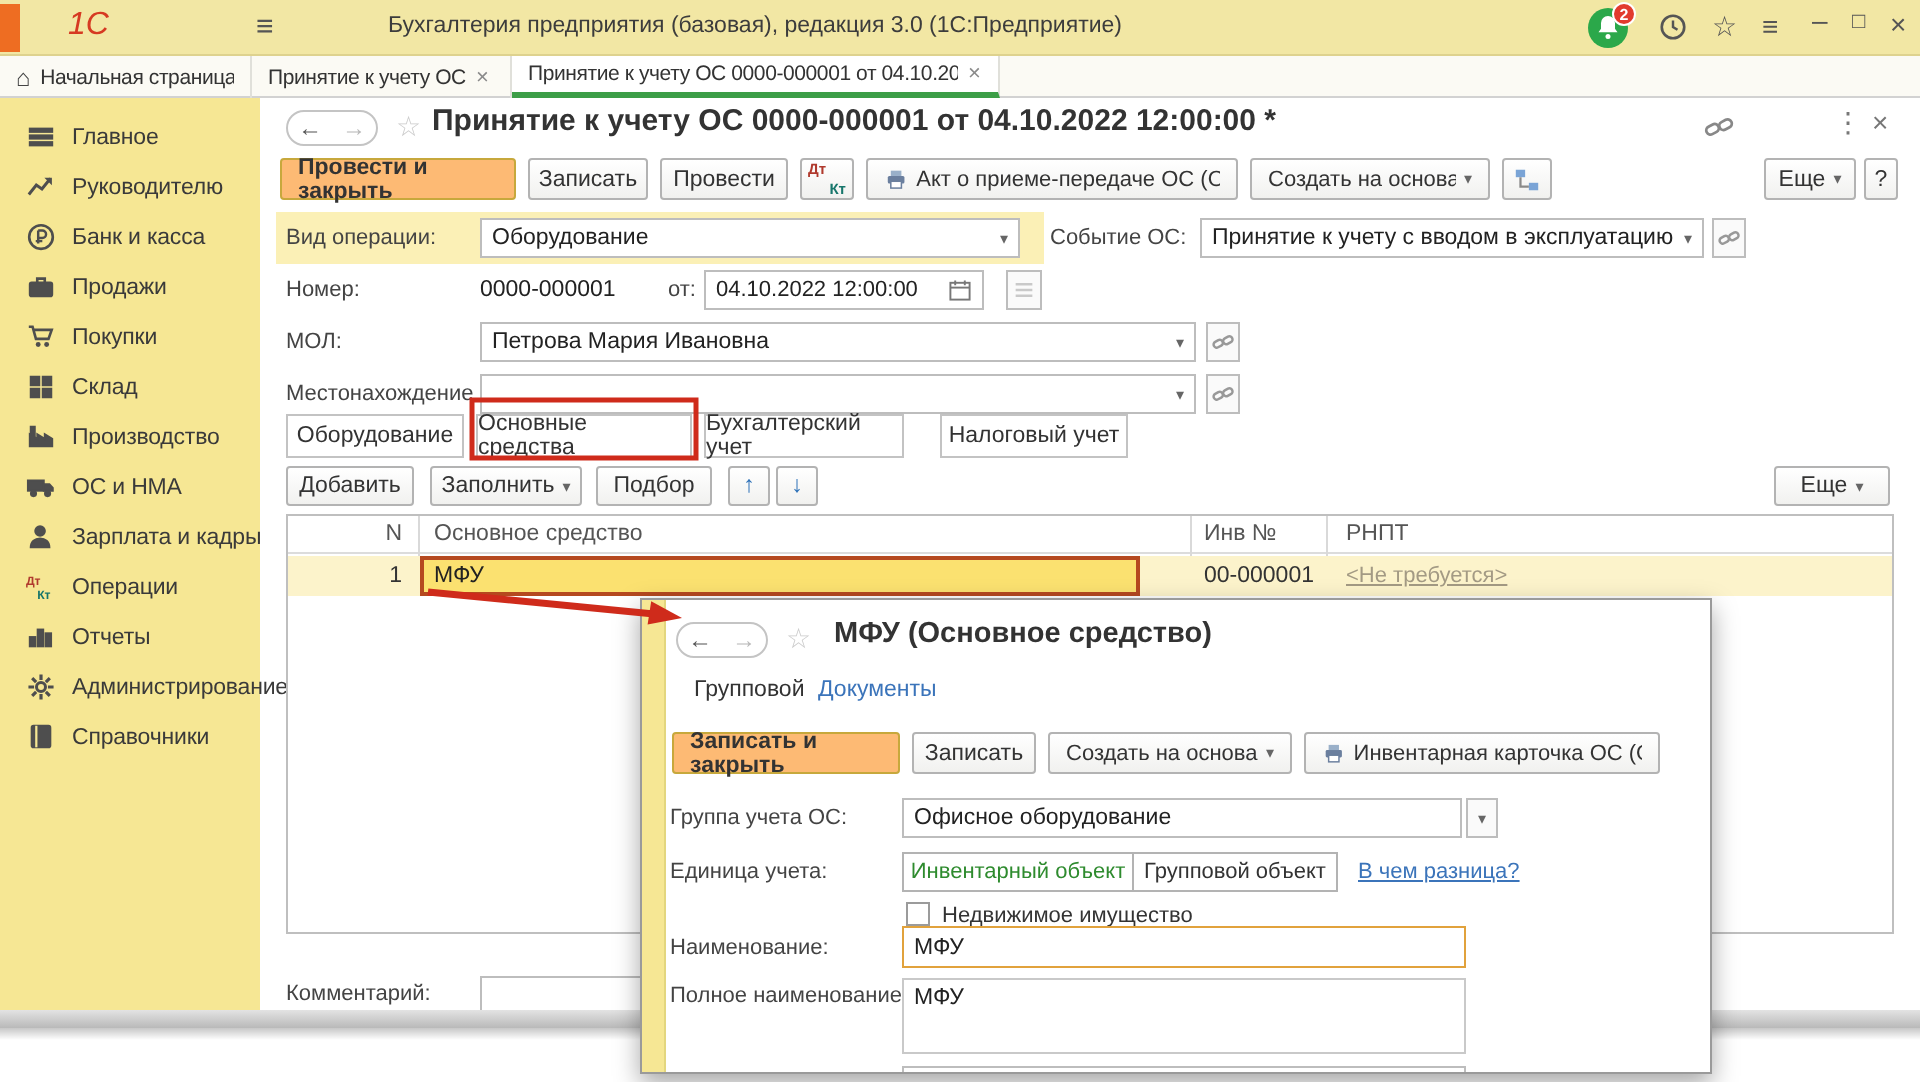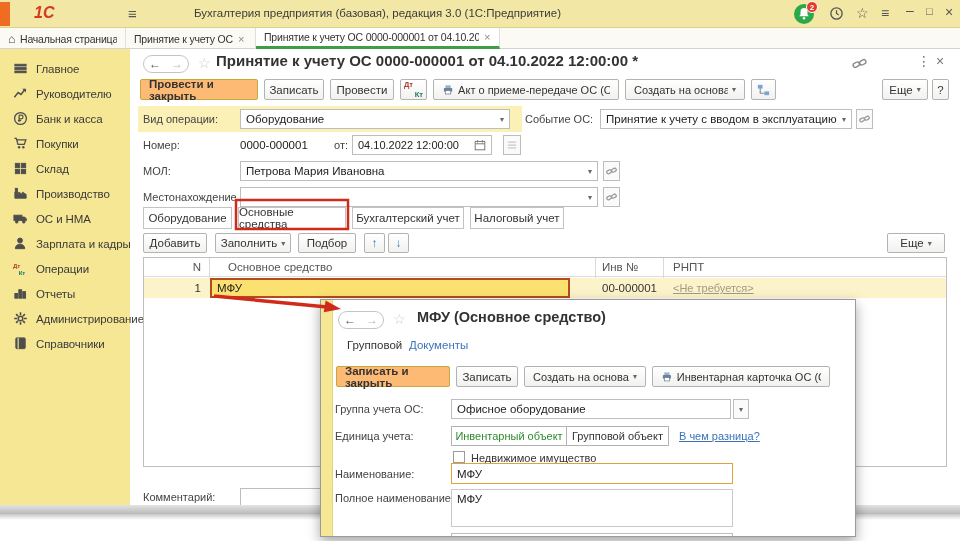--- a/index.html
+++ b/index.html
@@ -4,21 +4,21 @@
 <style>
   html,body{margin:0;padding:0;background:#fff;}
   .screen{position:relative;width:960px;height:541px;background:#fff;overflow:hidden;
           font-family:"Liberation Sans","DejaVu Sans",sans-serif;font-size:12px;color:#333;}
   .ab{position:absolute;box-sizing:border-box;}
   .nw{white-space:nowrap;overflow:hidden;}
 
   
   .topbar{left:0;top:0;width:960px;height:28px;background:#f2e7a4;border-bottom:1px solid #ded28e;}
   .corner{left:0;top:2px;width:10px;height:24px;background:#ee6d22;}
-  .logo1c{left:34px;top:4px;font-size:16px;font-weight:bold;font-style:italic;color:#d63a22;}
+  .logo1c{left:34px;top:4px;font-size:16px;font-weight:normal;font-style:italic;color:#d63a22;}
   .burger{left:128px;top:5px;font-size:15px;color:#555;}
   .apptitle{left:194px;top:7px;color:#3c3c3c;font-size:11.5px;}
   .searchbox{left:578px;top:4px;width:146px;height:20px;background:#f7f0bd;border:1px solid #ddd193;border-radius:2px;display:flex;align-items:center;padding:0 4px;}
   .searchbox input{border:0;background:transparent;outline:none;font:10.5px "Liberation Sans",sans-serif;color:#8f885c;width:118px;}
   .searchbox input::placeholder{color:#b9b186;}
   .wicon{font-size:14px;color:#555;line-height:1;}
   .greenc{left:794px;top:4px;width:20px;height:20px;border-radius:50%;background:#2ba84a;}
   .badge{left:806px;top:1px;min-width:12px;height:12px;border-radius:7px;background:#e23b2e;color:#fff;font-size:8px;font-weight:bold;display:flex;align-items:center;justify-content:center;border:1px solid #fff;padding:0 2px;}
 
   
@@ -138,20 +138,27 @@
       <span>Руководителю</span>
       </div>
     <div class="snav">
       <svg width="15" height="15" viewBox="0 0 16 16">
           <circle cx="8" cy="8" r="6.3" fill="none" stroke="#4e4e4e" stroke-width="1.4"></circle>
           <path d="M6.5 4.5v7M6.5 4.5h2.2a2 2 0 010 4H6.5M5.2 10.2h3.5" fill="none" stroke="#4e4e4e" stroke-width="1.3"></path>
         </svg>
       <span>Банк и касса</span>
       </div>
     <div class="snav">
+      <svg width="15" height="15" viewBox="0 0 16 16" class="sic">
+          <rect x="2" y="5.5" width="12" height="7.5" rx="1"></rect>
+          <path d="M6 5.5v-2h4v2" fill="none" stroke="#4e4e4e" stroke-width="1.4"></path>
+        </svg>
+      <span>Продажи</span>
+      </div>
+    <div class="snav">
       <svg width="15" height="15" viewBox="0 0 16 16">
           <path d="M1.5 2.5h2l1.8 6.5H12l1.7-4.8H4.3" fill="none" stroke="#4e4e4e" stroke-width="1.4"></path>
           <circle cx="6.5" cy="12" r="1.3" fill="#4e4e4e"></circle>
           <circle cx="11" cy="12" r="1.3" fill="#4e4e4e"></circle>
         </svg>
       <span>Покупки</span>
       </div>
     <div class="snav">
       <svg width="15" height="15" viewBox="0 0 16 16" class="sic">
           <rect x="2.5" y="2.5" width="4.6" height="4.6"></rect>
@@ -342,21 +349,21 @@
         </g>
       </svg>
   </div>
 
   <div class="ab ptab" style="left:143px;width:89px;">
       <span>Оборудование</span>
     </div>
   <div class="ab ptab" style="left:238px;width:108px;">
       <span>Основные средства</span>
     </div>
-  <div class="ab ptab" style="left:352px;width:112px;">
+  <div class="ab ptab" style="left:352px;width:100px;">
       <span>Бухгалтерский учет</span>
     </div>
   <div class="ab ptab" style="left:470px;width:94px;">
       <span>Налоговый учет</span>
     </div>
 
   <div class="ab btn small" style="left:143px;top:233px;width:64px;">
       <span>Добавить</span>
     </div>
   <div class="ab btn small" style="left:215px;top:233px;width:76px;">
@@ -373,21 +380,21 @@
       <span>↓</span>
     </div>
   <div class="ab btn small" style="left:887px;top:233px;width:58px;">
     <span>Еще</span>
     <span class="caret">▾</span>
   </div>
 
   <div class="ab tbl" style="left:143px;top:257px;width:804px;height:210px;">
     <div class="ab" style="left:0;top:0;width:802px;height:19px;border-bottom:1px solid #dcdcdc;">
       <div class="ab th" style="left:0;top:3px;width:57px;text-align:right;">N</div>
-      <div class="ab th" style="left:73px;top:3px;margin-left:11px;">Основное средство</div>
+      <div class="ab th" style="left:73px;top:3px;">Основное средство</div>
       <div class="ab th" style="left:458px;top:3px;">Инв №</div>
       <div class="ab th" style="left:529px;top:3px;">РНПТ</div>
     </div>
     <div class="ab vline" style="left:65px;top:0;height:40px;"></div>
     <div class="ab vline" style="left:451px;top:0;height:40px;"></div>
     <div class="ab vline" style="left:519px;top:0;height:40px;"></div>
 
     <div class="ab rowy" style="left:0;top:20px;width:802px;height:20px;">
       <div class="ab" style="left:0;top:4px;width:57px;text-align:right;font-size:11.5px;">1</div>
       <div class="ab mfucell" style="left:66px;top:0px;width:360px;height:20px;">

